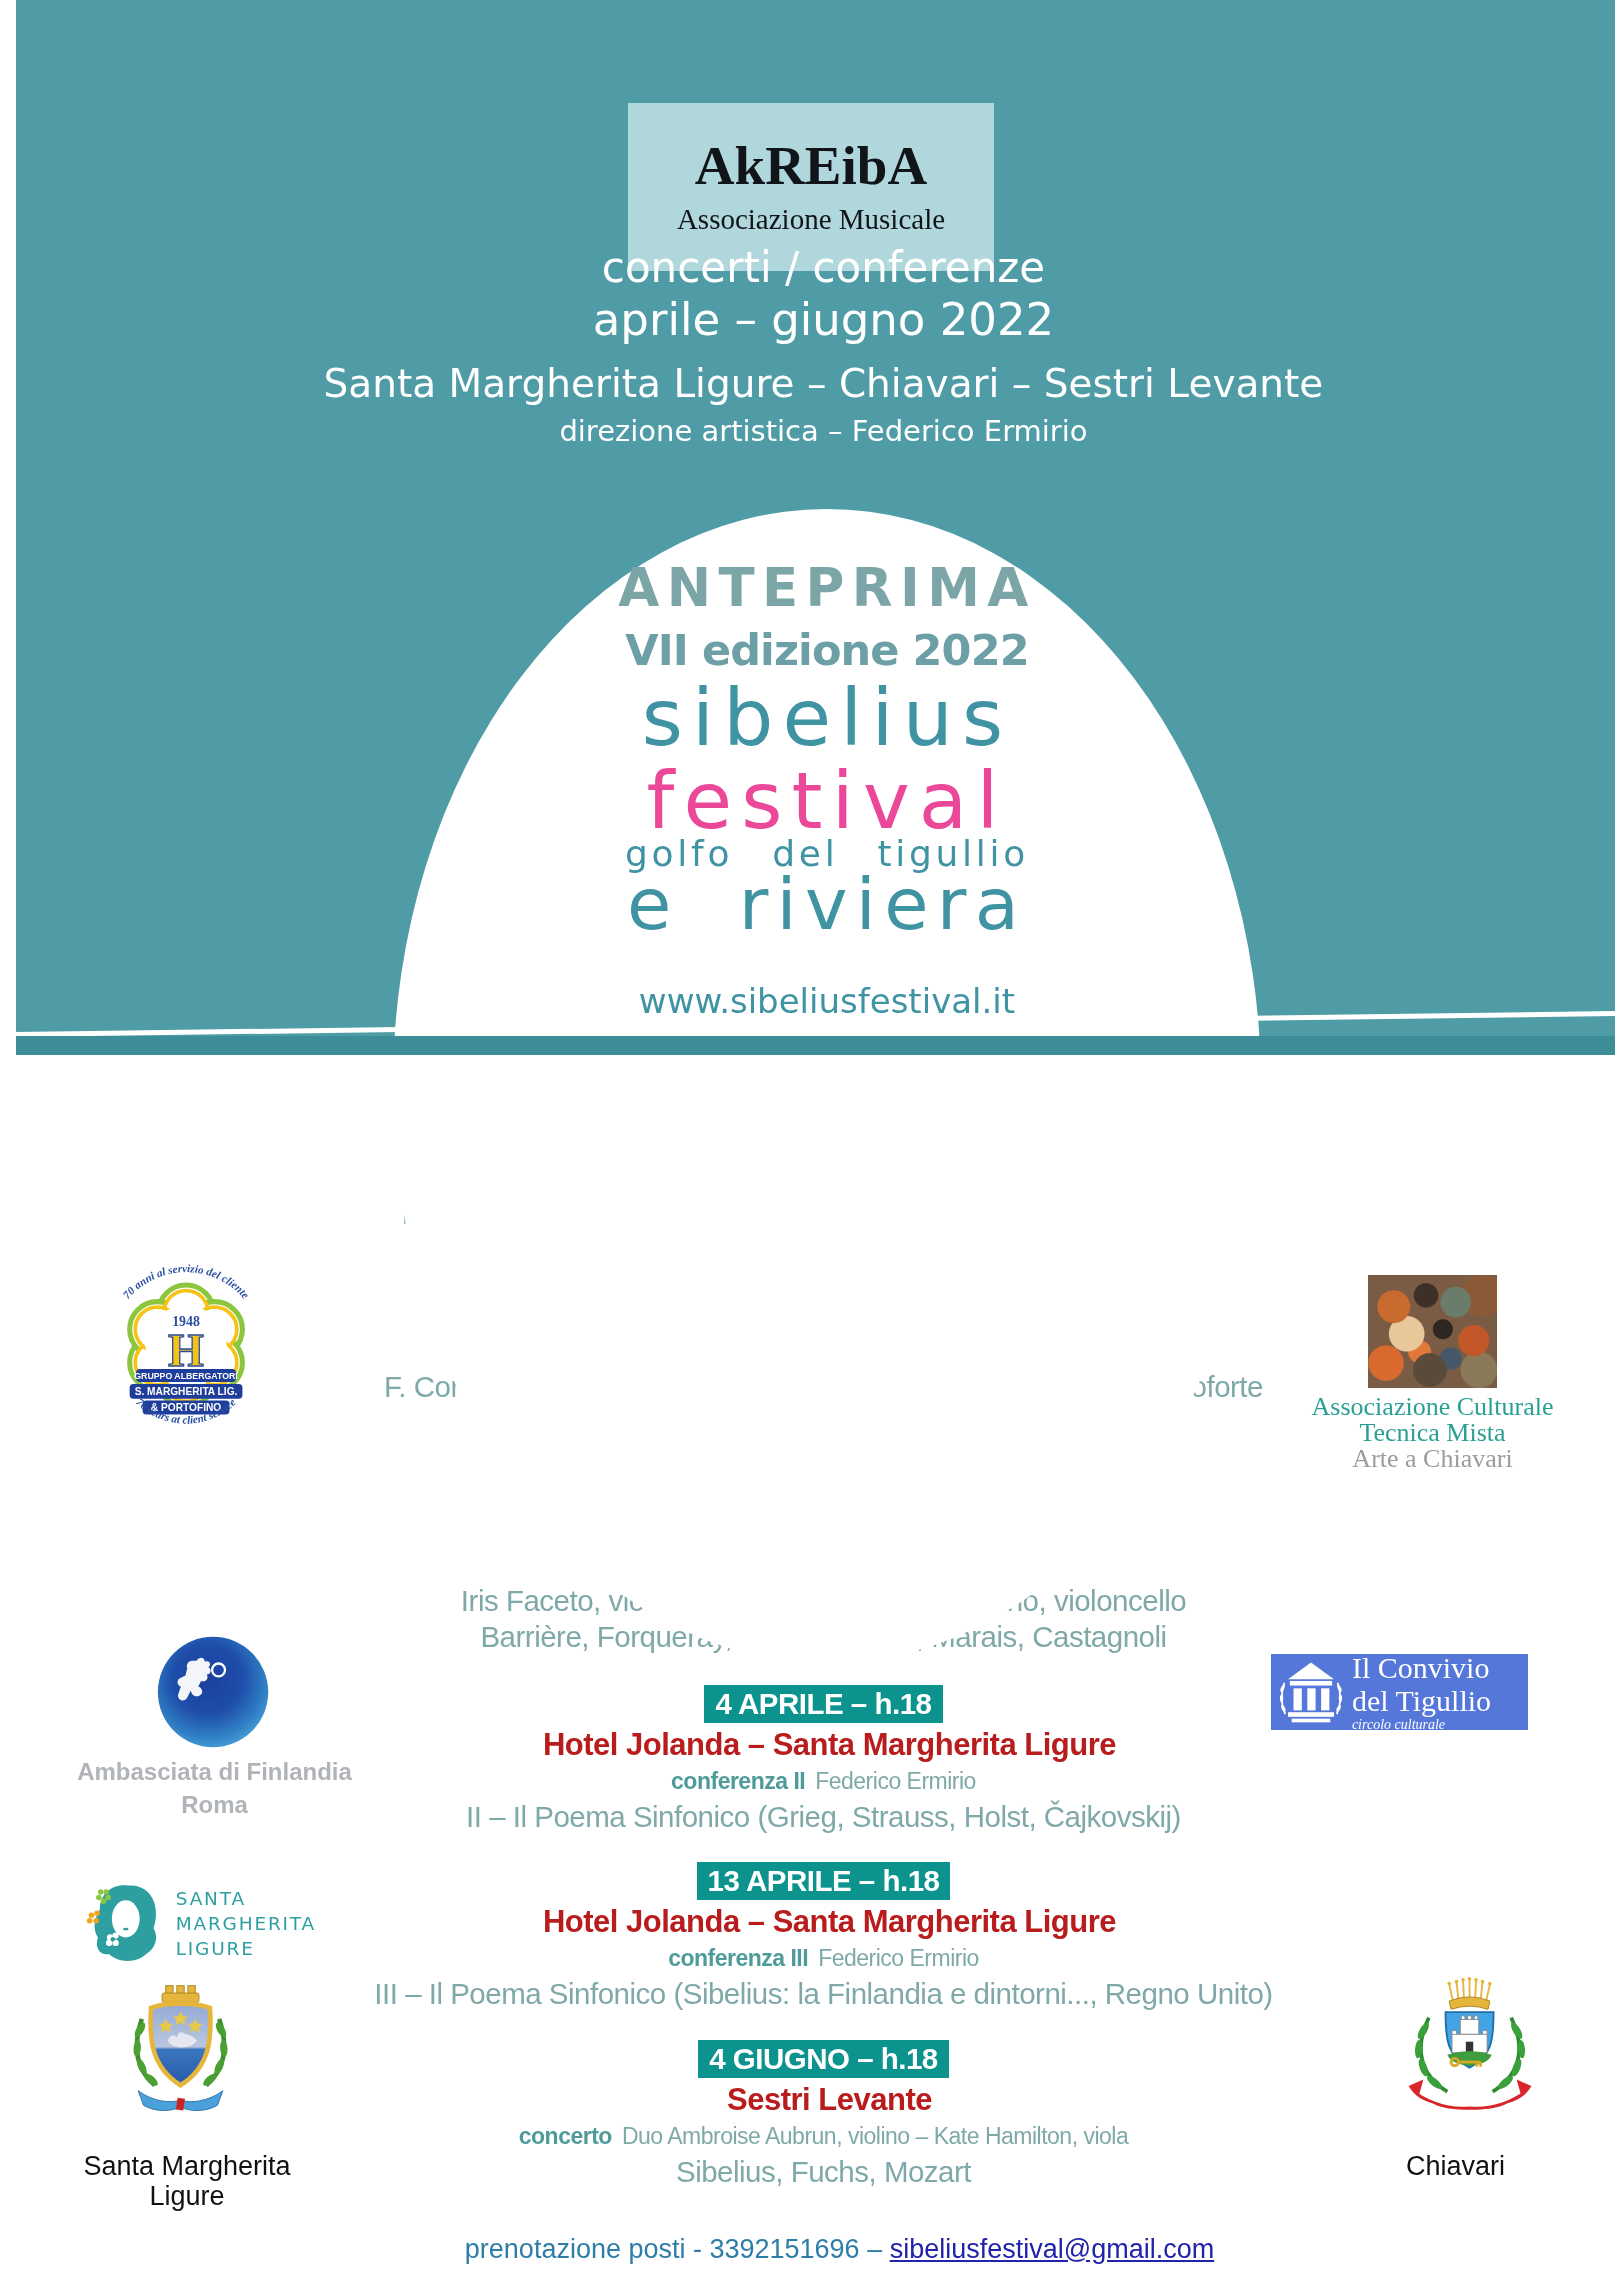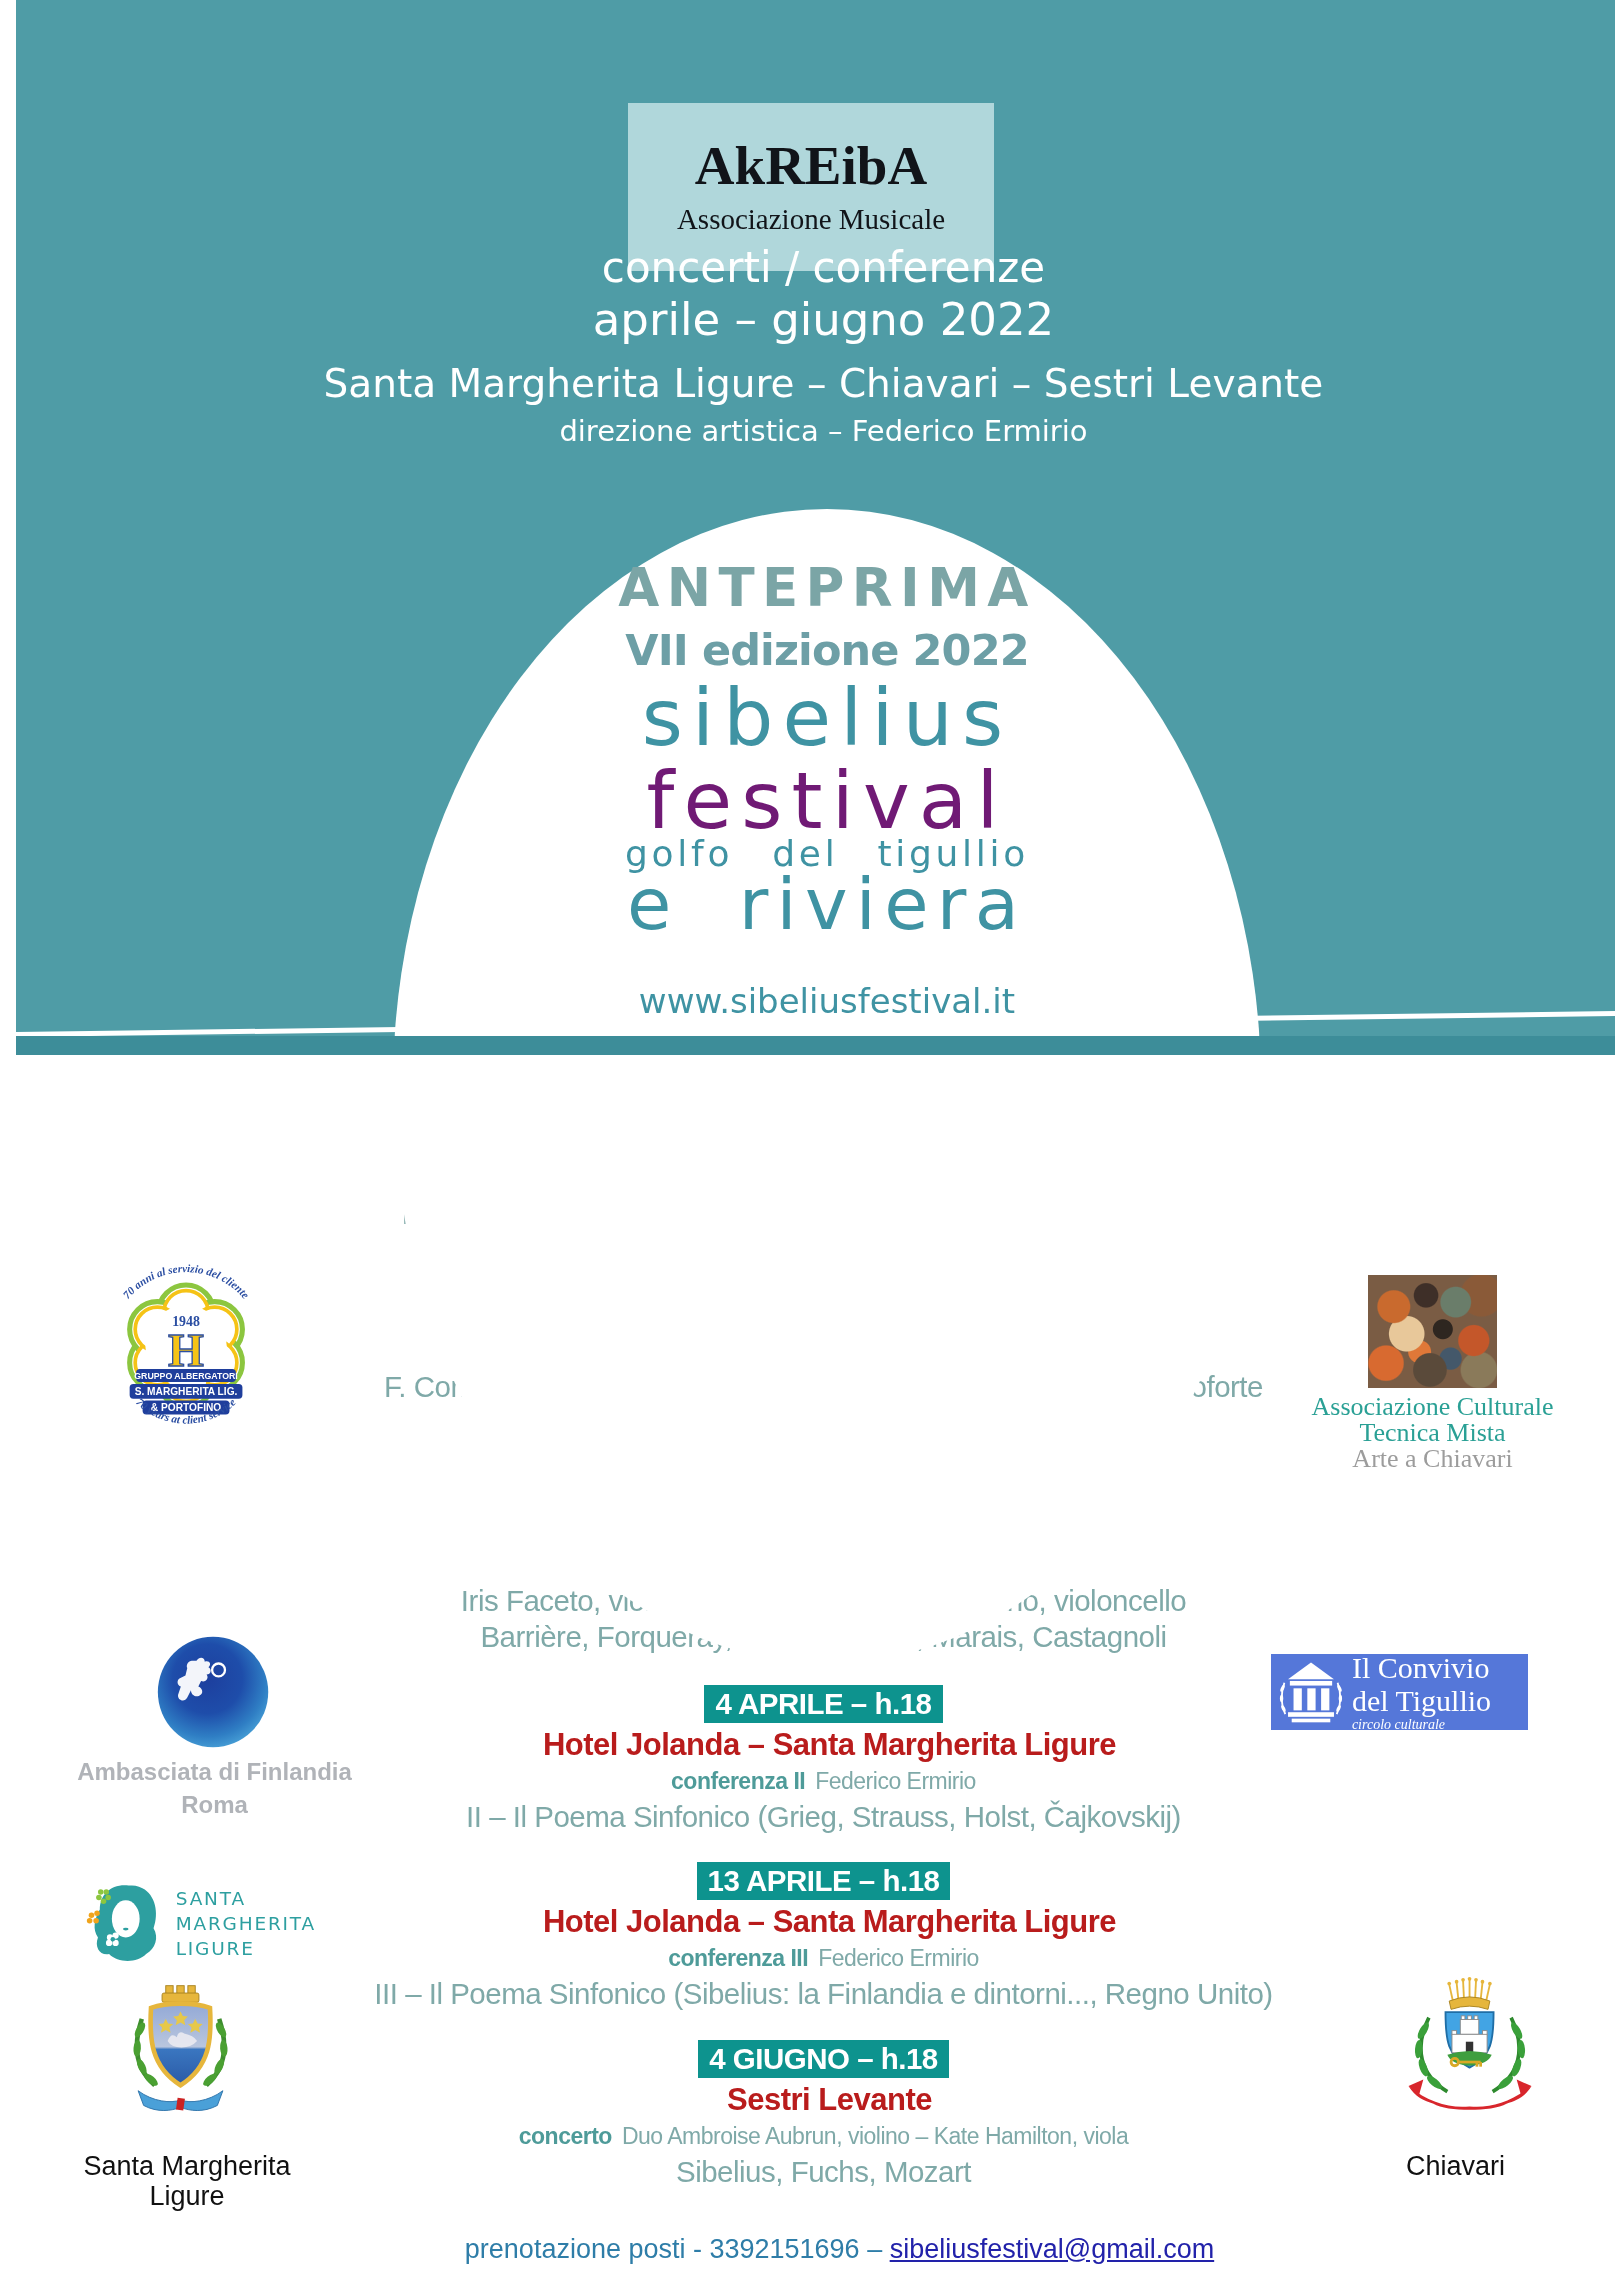--- a/index.html
+++ b/index.html
@@ -24,21 +24,21 @@
   .hdr1{top:247px;font-size:42px;}
   .hdr2{top:297px;font-size:45px;}
   .hdr3{top:364px;font-size:39px;}
   .hdr4{top:417px;font-size:29px;}
 
   .circle-text{position:absolute;left:377px;width:868px;text-align:center;z-index:5;line-height:1;
                font-family:"DejaVu Sans",sans-serif;}
   .anteprima{top:561px;font-size:53px;font-weight:bold;letter-spacing:7.4px;color:#7ba5a6;}
   .edition{top:629px;font-size:43px;font-weight:bold;letter-spacing:-0.9px;color:#6d9fa6;}
   .w1{top:679px;font-size:79px;letter-spacing:9.2px;color:#3f93a3;}
-  .w2{top:762px;font-size:79px;letter-spacing:9.2px;color:#701a75;}
+  .w2{top:762px;font-size:79px;letter-spacing:9.2px;color:#ec4899;}
   .w3{top:836px;font-size:36px;letter-spacing:3.7px;word-spacing:24px;color:#3f93a3;}
   .w4{top:868px;font-size:72px;letter-spacing:8.3px;word-spacing:28px;color:#3f93a3;}
   .website{top:984px;font-size:34px;color:#3f93a3;}
 
   
   .ev{position:absolute;left:0;width:1615px;text-align:center;line-height:36px;letter-spacing:-0.5px;}
   .ev .badge{display:inline-block;background:#0d938e;color:#ffffff;font-weight:bold;font-size:29.5px;
              padding:1.8px 11px 3.7px 11px;line-height:33px;margin-bottom:2.8px;}
   .ev .venue{font-size:31px;font-weight:bold;color:#b91c1c;padding-left:12px;}
   .ev .typeline{font-size:23px;color:#7fa9a8;}

